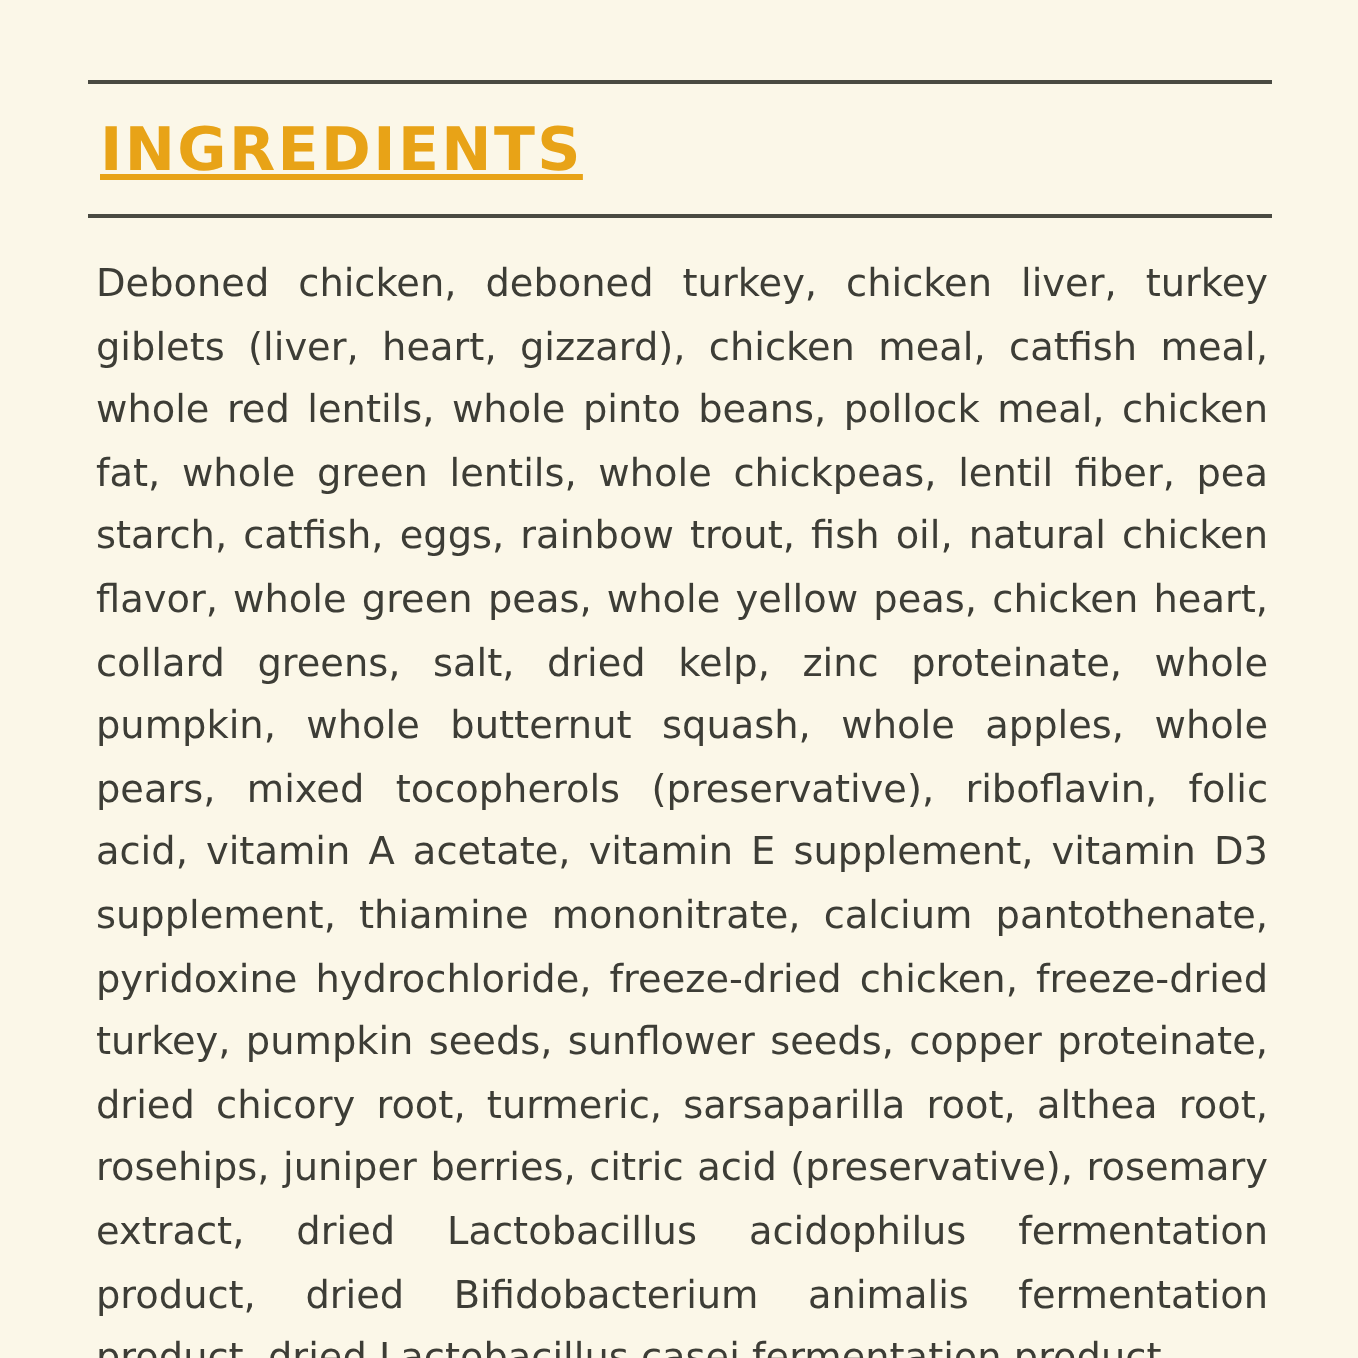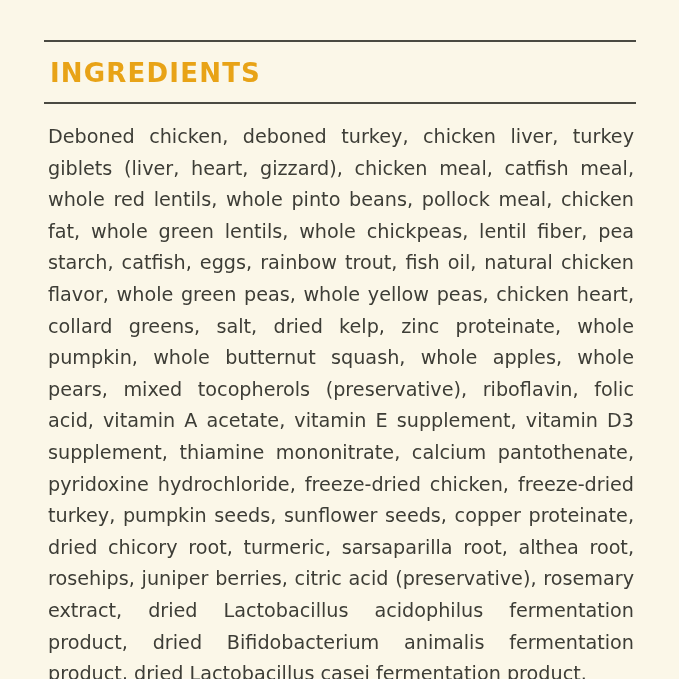--- a/index.html
+++ b/index.html
@@ -18,25 +18,26 @@
     left: 44px;
     top: 40px;
     width: 592px;
   }
   .rule-top {
     border-top: 2px solid #4a4a42;
     width: 100%;
   }
   .heading {
     color: #e8a317;
-    font-size: 26px;
+    font-size: 30px;
     font-weight: bold;
     letter-spacing: 1.2px;
     font-family: "DejaVu Sans", sans-serif;
     padding: 16px 0 14px 6px;
+    text-decoration: underline;
   }
   .rule-mid {
     border-top: 2px solid #4a4a42;
     width: 100%;
   }
   .body-text {
     color: #3d3d36;
     font-size: 19.2px;
     line-height: 31.6px;
     text-align: justify;

